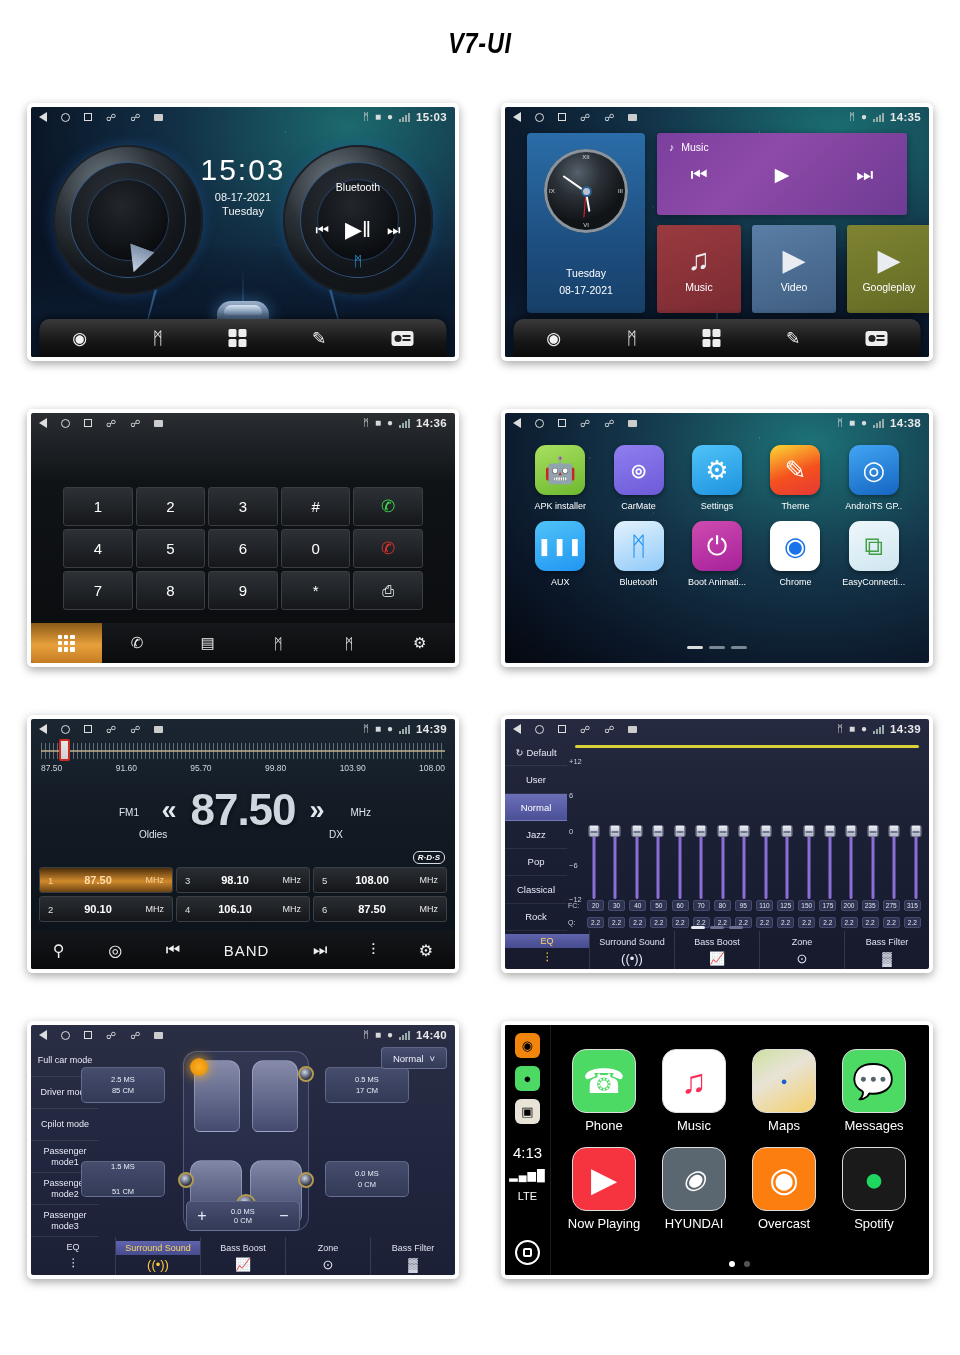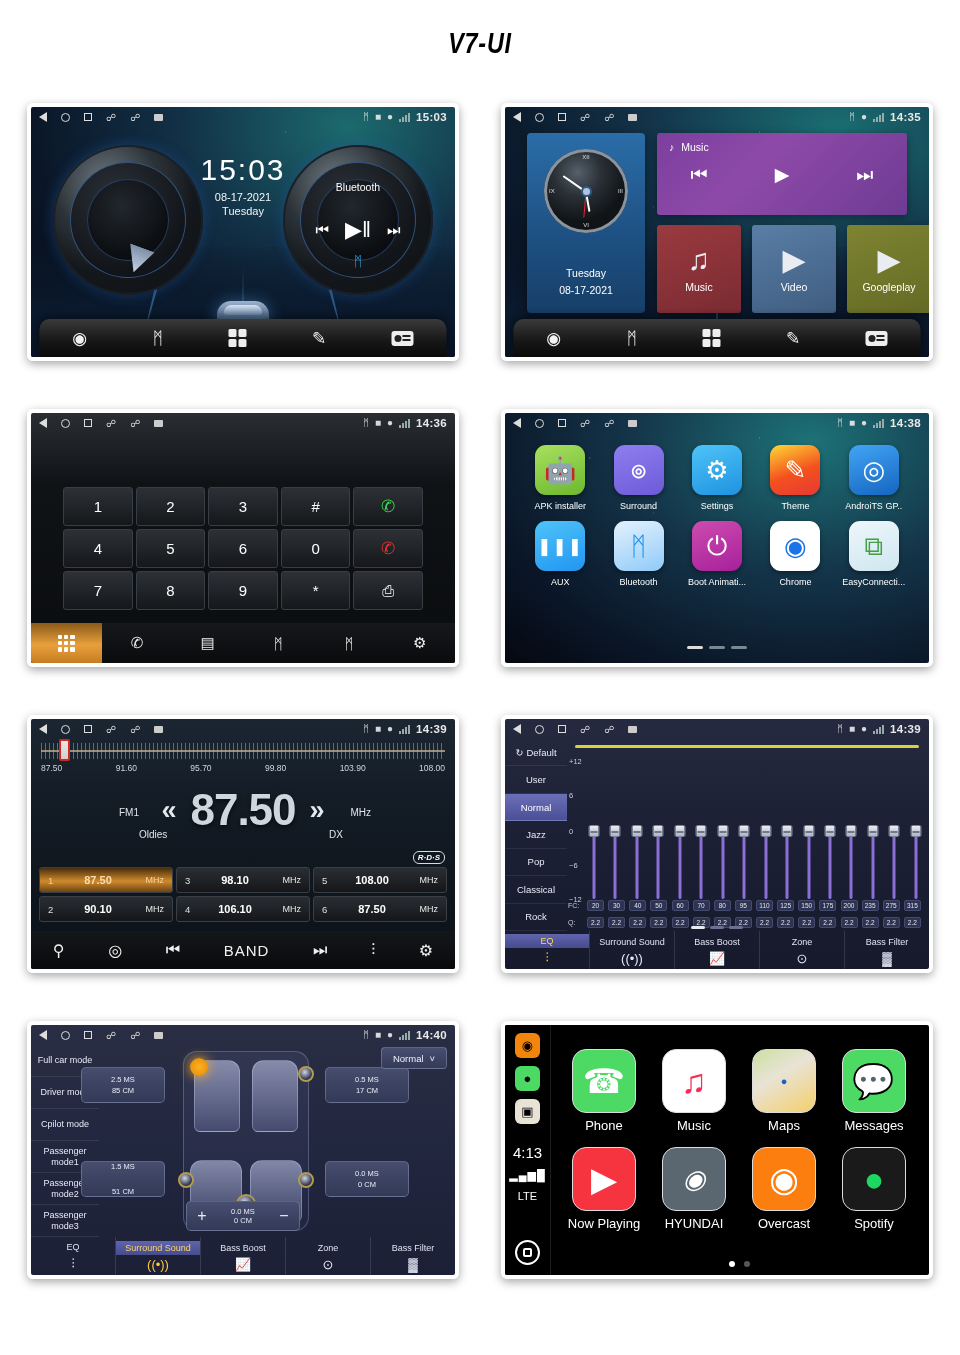--- a/index.html
+++ b/index.html
@@ -566,21 +566,21 @@
         </div>
       </div>
 
       <div class="appgrid">
         <div class="app">
           <span class="sq" style="background:linear-gradient(160deg,#a8e05f,#6db82e)">🤖</span>
           <span class="nm">APK installer</span>
         </div>
         <div class="app">
           <span class="sq" style="background:linear-gradient(160deg,#8f7ef0,#6d5ad8);font-size:17px;font-weight:bold">◎</span>
-          <span class="nm">Surround</span>
+          <span class="nm">CarMate</span>
         </div>
         <div class="app">
           <span class="sq" style="background:linear-gradient(160deg,#4fc3f7,#1e93e0)">⚙</span>
           <span class="nm">Settings</span>
         </div>
         <div class="app">
           <span class="sq" style="background:linear-gradient(160deg,#fdd835,#f4511e 55%,#e53935)">✎</span>
           <span class="nm">Theme</span>
         </div>
         <div class="app">

